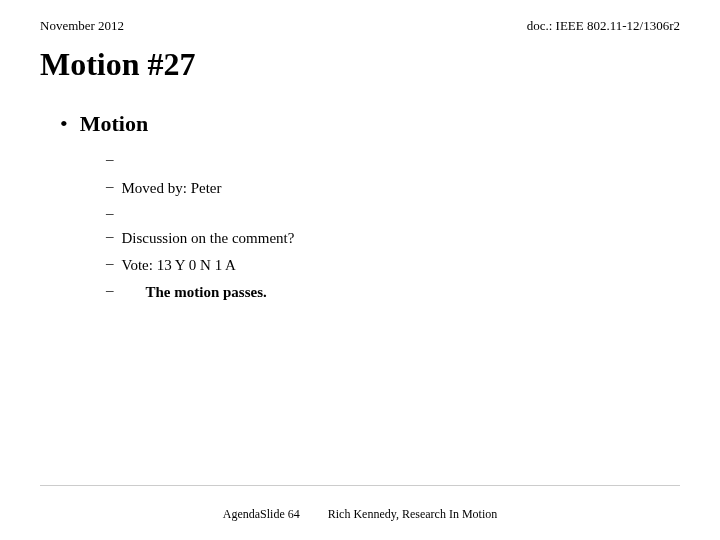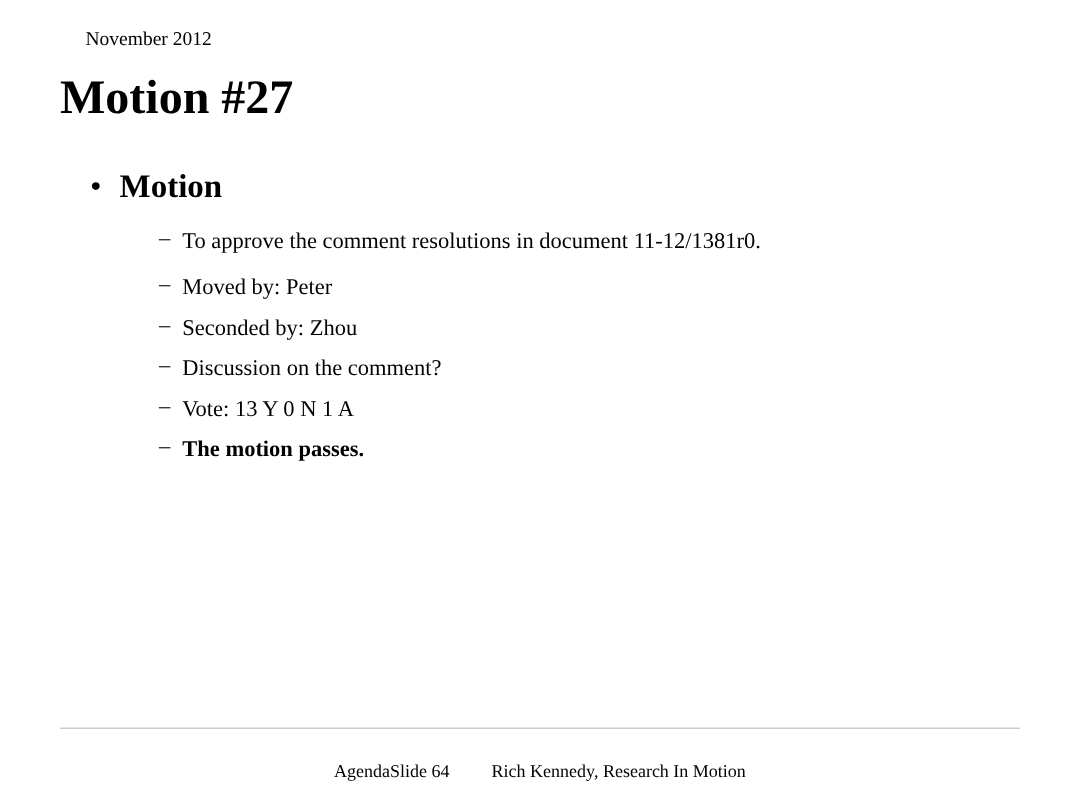--- a/index.html
+++ b/index.html
@@ -24,21 +24,20 @@
       padding: 18px 40px 18px 40px;
       display: flex;
       flex-direction: column;
     }
 
     .header-row {
       display: flex;
       justify-content: space-between;
       align-items: flex-start;
       margin-bottom: 8px;
-      margin-left: 17px;
     }
 
     .header-left {
       font-size: 13px;
       font-weight: normal;
     }
 
     .header-right {
       font-size: 13px;
       font-weight: normal;
@@ -135,63 +134,62 @@
       font-size: 12px;
     }
   </style>
 </head>
 <body>
 
 <div class="slide">
 
   <div class="header-row">
     <span class="header-left">November 2012</span>
+    <span class="header-right">doc.: IEEE 802.11-12/1306r2</span>
   </div>
 
   <div class="title-section">
     <span class="title-text">Motion #27</span>
   </div>
 
   <div class="content-section">
 
     <div class="bullet-main">
       <span class="bullet-dot">•</span>
       <span class="bullet-main-text">Motion</span>
     </div>
 
     <div class="sub-items">
 
       <div class="sub-item sub-item-separator">
         <span class="sub-dash">–</span>
-        <span class="sub-text">To approve the comment resolutions in document 11-12/1381r0.</span>
       </div>
 
       <div class="sub-item">
         <span class="sub-dash">–</span>
         <span class="sub-text">Moved by: Peter</span>
       </div>
 
       <div class="sub-item">
         <span class="sub-dash">–</span>
-        <span class="sub-text"> Seconded by: Zhou</span>
       </div>
 
       <div class="sub-item">
         <span class="sub-dash">–</span>
         <span class="sub-text">Discussion on the comment?</span>
       </div>
 
       <div class="sub-item">
         <span class="sub-dash">–</span>
         <span class="sub-text">Vote:    13 Y   0 N   1 A</span>
       </div>
 
       <div class="sub-item sub-item-bold">
         <span class="sub-dash">–</span>
-        <span class="sub-text" style="font-weight: bold;">The motion passes.</span>
+        <span class="sub-text" style="font-weight: bold; margin-left: 24px;">The motion passes.</span>
       </div>
 
     </div>
   </div>
 
   <div class="footer-row">
     <span class="footer-left">Agenda</span>
     <div class="footer-right">
       <span class="footer-slide">Slide 64</span>
       <span class="footer-author">Rich Kennedy, Research In Motion</span>

